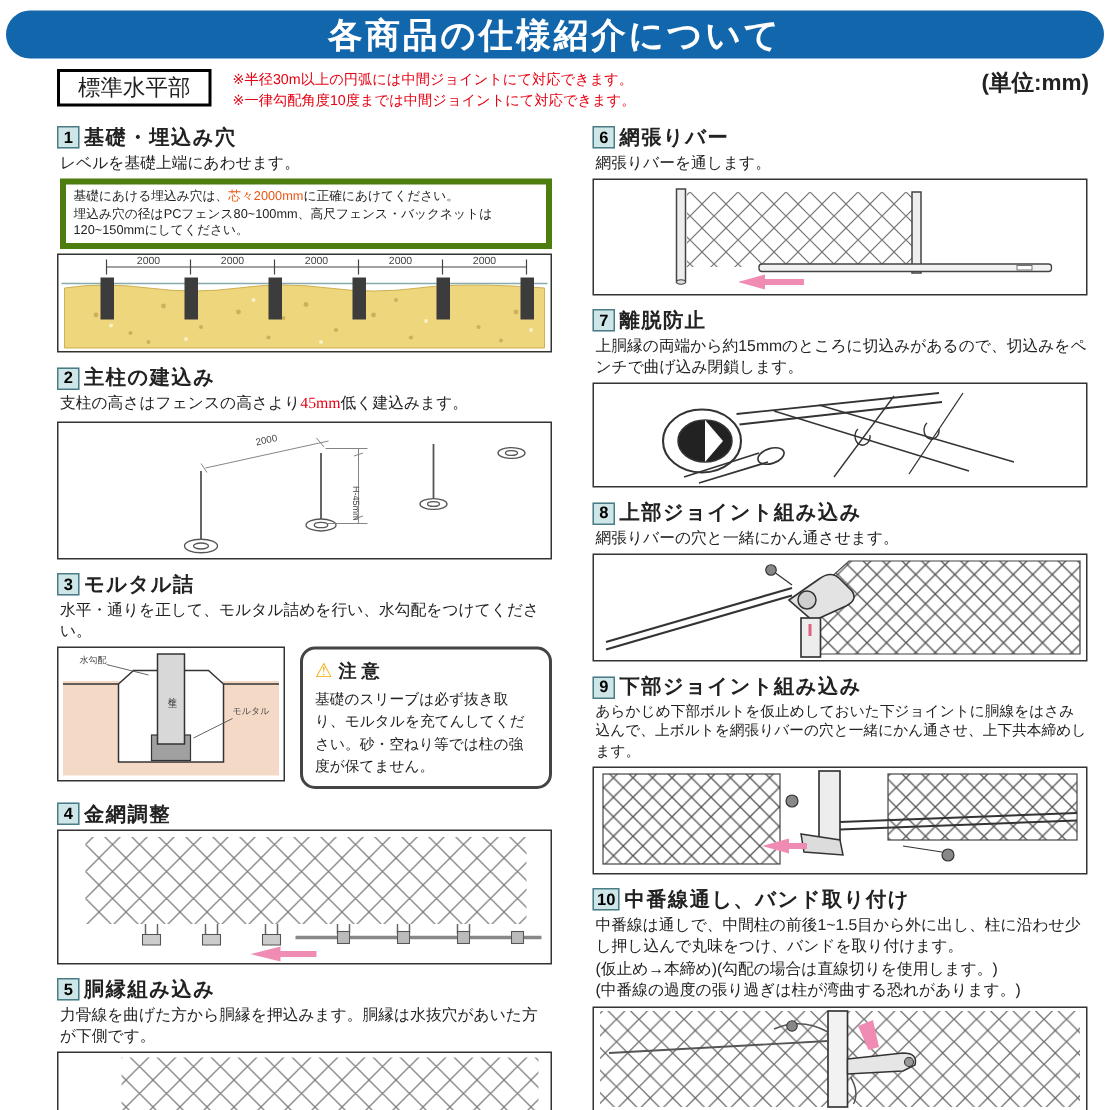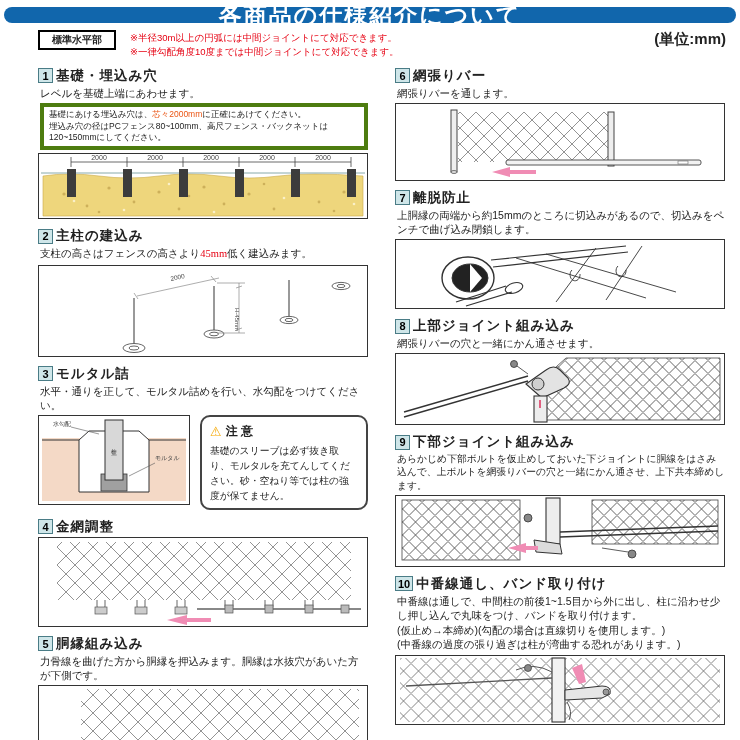--- a/index.html
+++ b/index.html
@@ -1,22 +1,22 @@
 <!DOCTYPE html>
 <html><head>
 <meta charset="utf-8">
 <style>
   * { box-sizing: border-box; margin: 0; padding: 0; }
   html,body { width:740px; height:740px; background:#fff; overflow:hidden;
     font-family:"Liberation Sans","DejaVu Sans",sans-serif; color:#222; }
-  .banner { width:732px; margin:7px auto 5px; height:16px; background:#1166ac;
+  .banner { width:732px; margin:7px auto 5px; height:32px; background:#1166ac;
     border-radius:16px; display:flex; align-items:center; justify-content:center; }
   .banner-title { color:#fff; font-weight:bold; font-size:23px; letter-spacing:2px; }
   .header-row { display:flex; align-items:flex-start; padding:2px 14px 0 38px; }
-  .section-box { border:2px solid #000; padding:1px 12px; font-weight:bold; font-size:10px; white-space:nowrap; }
+  .section-box { border:2px solid #000; padding:1px 12px; font-weight:normal; font-size:15px; white-space:nowrap; }
   .header-notes { margin-left:14px; padding-top:1px; }
   .header-note { color:#e60012; font-size:9.5px; line-height:1.45; white-space:nowrap; }
   .unit { margin-left:auto; font-weight:bold; font-size:15px; white-space:nowrap; }
   .columns { display:flex; padding:8px 15px 0 38px; gap:27px; }
   .col { width:330px; flex:0 0 330px; }
   .step { margin-bottom:8px; }
   .step-head { display:flex; align-items:center; gap:3px; margin-bottom:1px; }
   .badge { min-width:15px; height:15px; padding:0 2px; background:#cfe6e9; border:1px solid #4a7c86;
     font-size:11px; font-weight:bold; display:inline-flex; align-items:center; justify-content:center; color:#000; }
   .step-title { font-weight:bold; font-size:13.5px; letter-spacing:1px; }

